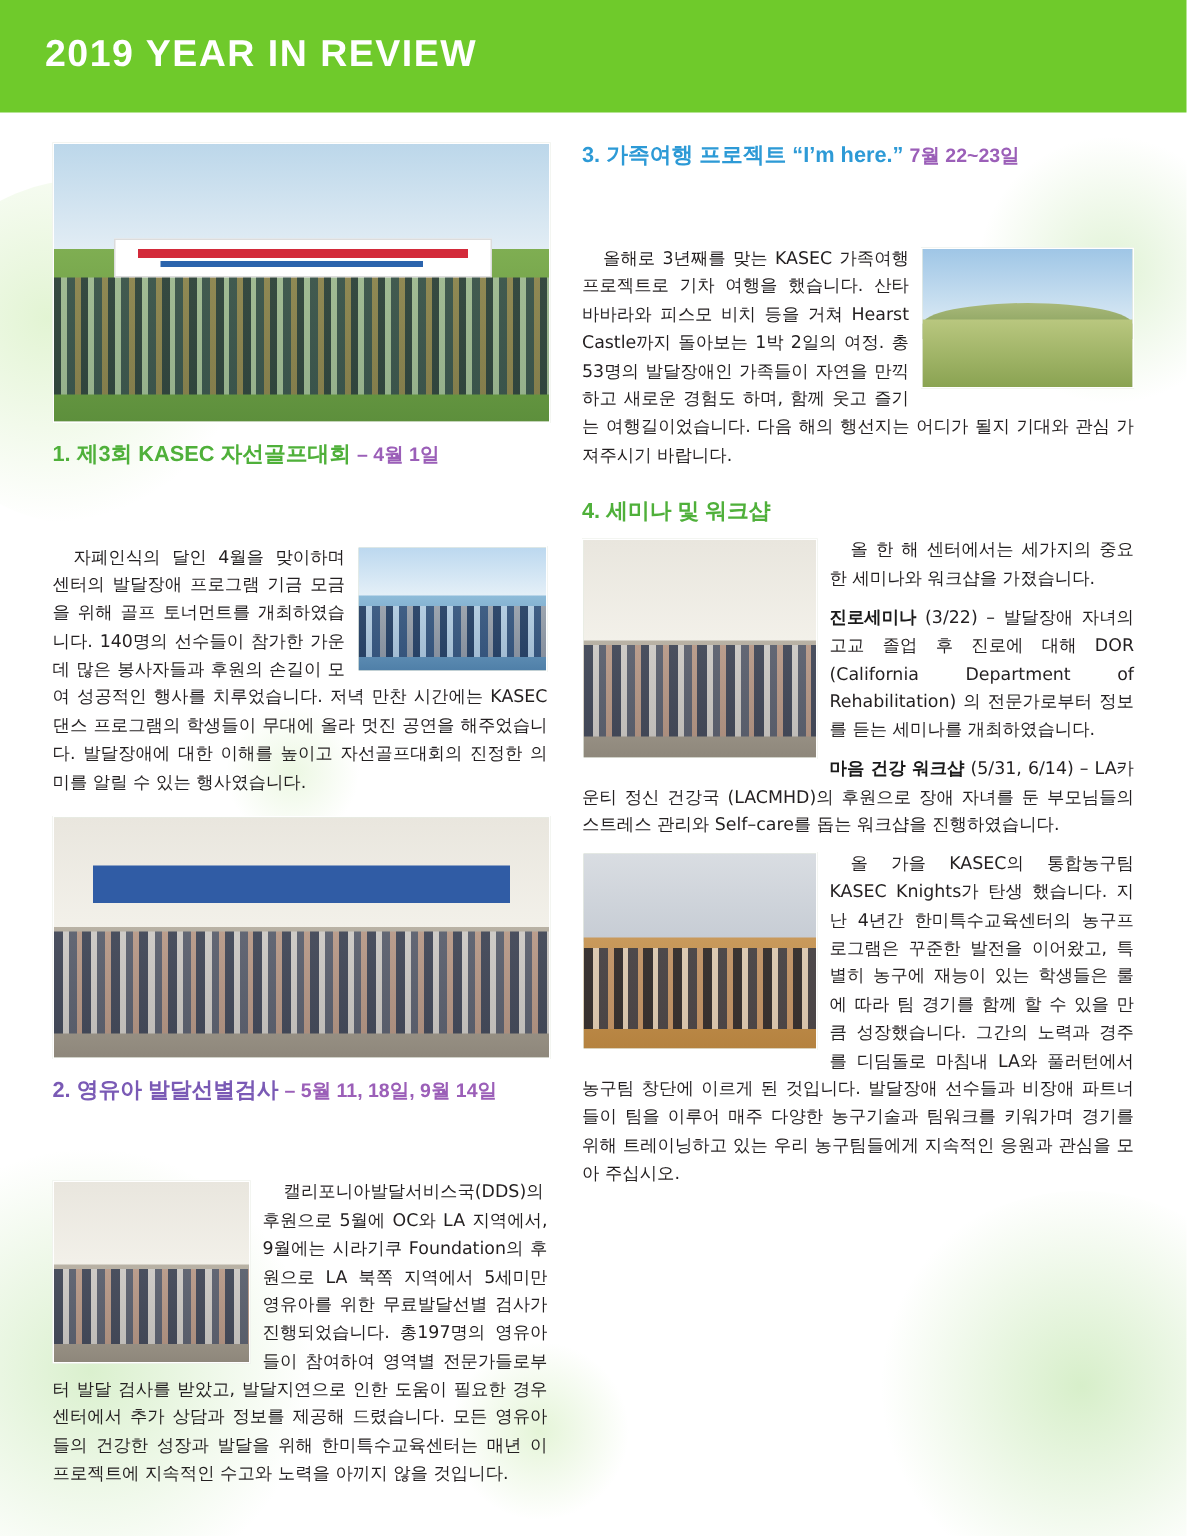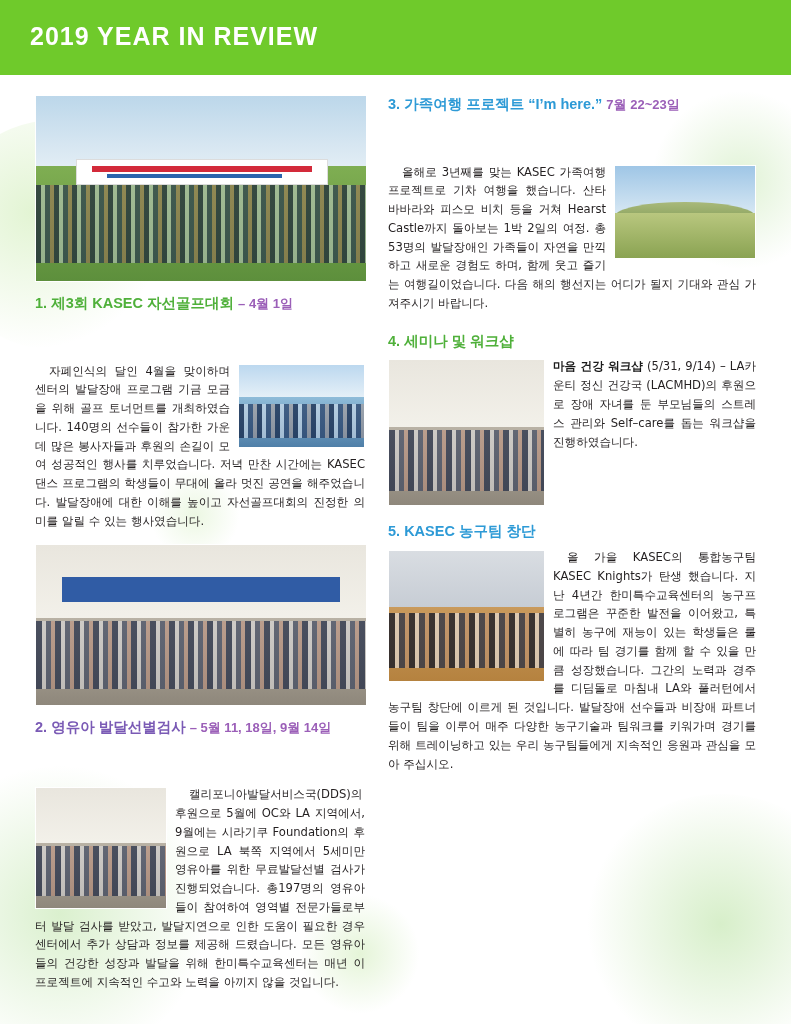--- a/index.html
+++ b/index.html
@@ -181,31 +181,33 @@
       <span>4.</span>
       <span>세미나 및 워크샵</span>
     </div>
 
     <div class="clearfix">
       <div class="photo indoor float-img-left" style="width:155px;height:145px;">
         <div class="sky"></div>
           <div class="ground"></div>
           <div class="crowd"></div>
       </div>
+      <p class="body"><span class="indent"></span><span>올 한 해 센터에서는 세가지의 중요한 세미나와 워크샵을 가졌습니다.</span></p>
+      <p class="body">
+        <span class="sub-h">진로세미나</span>
+        <span>(3/22)</span>
+        <span>– 발달장애 자녀의 고교 졸업 후 진로에 대해 DOR (California Department of Rehabilitation) 의 전문가로부터 정보를 듣는 세미나를 개최하였습니다.</span>
+      </p>
       <p class="body">
         <span class="sub-h">마음 건강 워크샵</span>
-        <span>(5/31, 9/14)</span>
+        <span>(5/31, 6/14)</span>
         <span>– LA카운티 정신 건강국 (LACMHD)의 후원으로 장애 자녀를 둔 부모님들의 스트레스 관리와 Self–care를 돕는 워크샵을 진행하였습니다.</span>
       </p>
     </div>
 
-    <div class="sec-title blue2">
-      <span>5.</span>
-      <span>KASEC 농구팀 창단</span>
-    </div>
 
     <div class="clearfix">
       <div class="photo gym float-img-left" style="width:155px;height:130px;">
         <div class="sky"></div>
           <div class="ground"></div>
           <div class="crowd"></div>
       </div>
       <p class="body"><span class="indent"></span><span>올 가을 KASEC의 통합농구팀 KASEC Knights가 탄생 했습니다. 지난 4년간 한미특수교육센터의 농구프로그램은 꾸준한 발전을 이어왔고, 특별히 농구에 재능이 있는 학생들은 룰에 따라 팀 경기를 함께 할 수 있을 만큼 성장했습니다. 그간의 노력과 경주를 디딤돌로 마침내 LA와 풀러턴에서 농구팀 창단에 이르게 된 것입니다. 발달장애 선수들과 비장애 파트너들이 팀을 이루어 매주 다양한 농구기술과 팀워크를 키워가며 경기를 위해 트레이닝하고 있는 우리 농구팀들에게 지속적인 응원과 관심을 모아 주십시오.</span></p>
     </div>
   </div>

